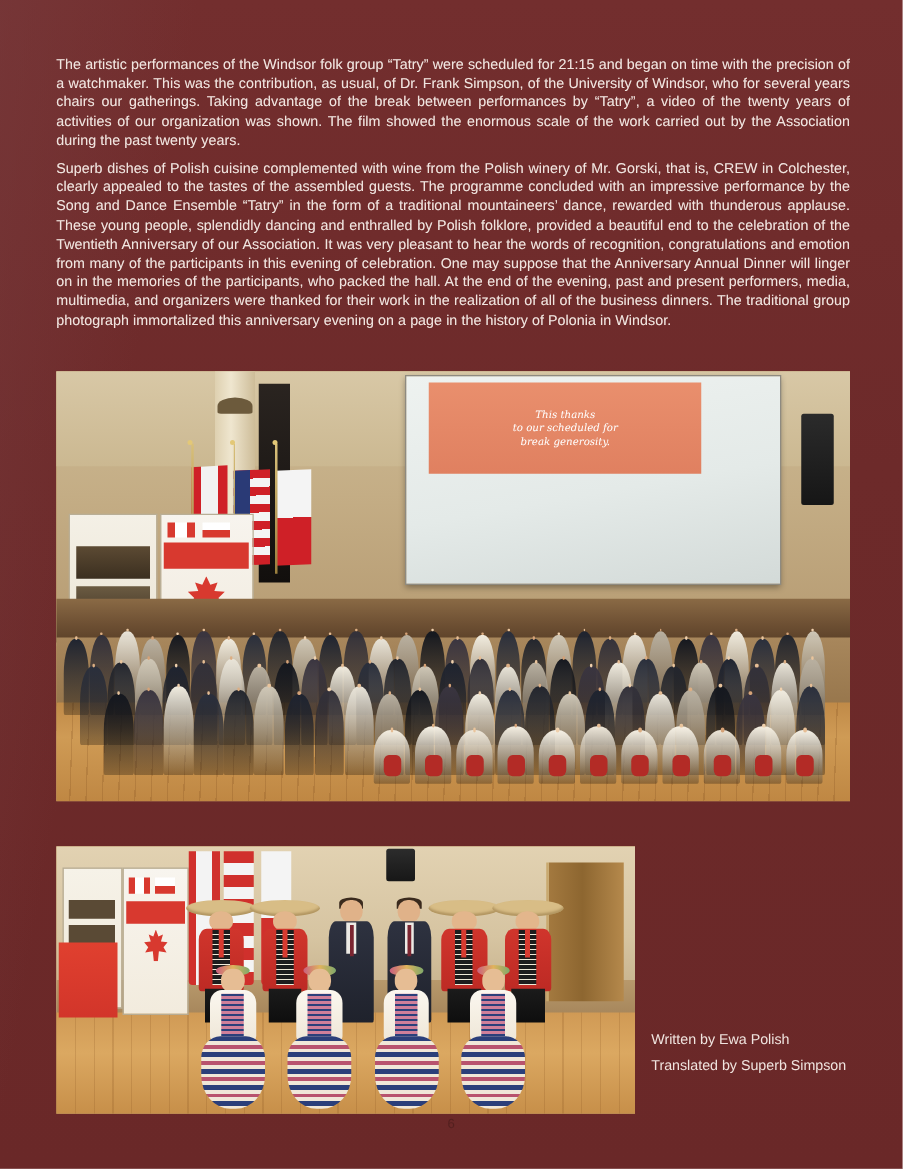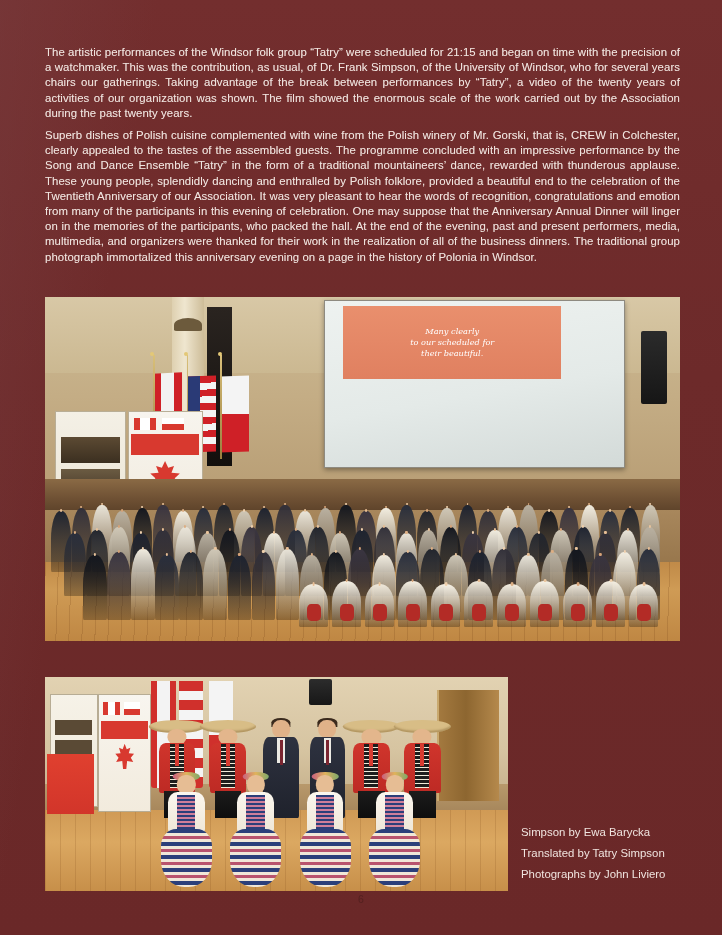--- a/index.html
+++ b/index.html
@@ -373,23 +373,23 @@
     <div class="photo-inner">
       <div class="p1-wallback"></div>
       <div class="p1-wall-upper"></div>
       <div class="p1-column"></div>
       <div class="p1-sconce"></div>
       <div class="p1-curtain"></div>
 
       <div class="p1-screen">
         <div class="p1-slide">
           <div class="p1-slide-text">
-            <span>Many clearly</span>
+            <span>This thanks</span>
             <span>to our scheduled for</span>
-            <span>their beautiful.</span>
+            <span>break generosity.</span>
           </div>
         </div>
       </div>
       <div class="p1-speaker"></div>
 
       <div class="p1-flag-ca"></div>
       <div class="p1-flag-us"></div>
       <div class="p1-flag-pl"></div>
       <div class="flagpole" style="left:17%;"></div>
       <div class="flagball" style="left:16.6%;"></div>
@@ -811,20 +811,19 @@
         <div class="wreath"></div>
         <div class="face"></div>
         <div class="blouse"></div>
         <div class="bodice"></div>
         <div class="skirt"></div>
       </div>
     </div>
   </div>
 
   <div id="credits">
-    <span class="credit-line">Simpson by Ewa Barycka</span>
-    <span class="credit-line">Translated by Tatry Simpson</span>
-    <span class="credit-line">Photographs by John Liviero</span>
+    <span class="credit-line">Written by Ewa Polish</span>
+    <span class="credit-line">Translated by Superb Simpson</span>
   </div>
 
   <div id="page-number">6</div>
 
 </div>
 
 </body></html>

